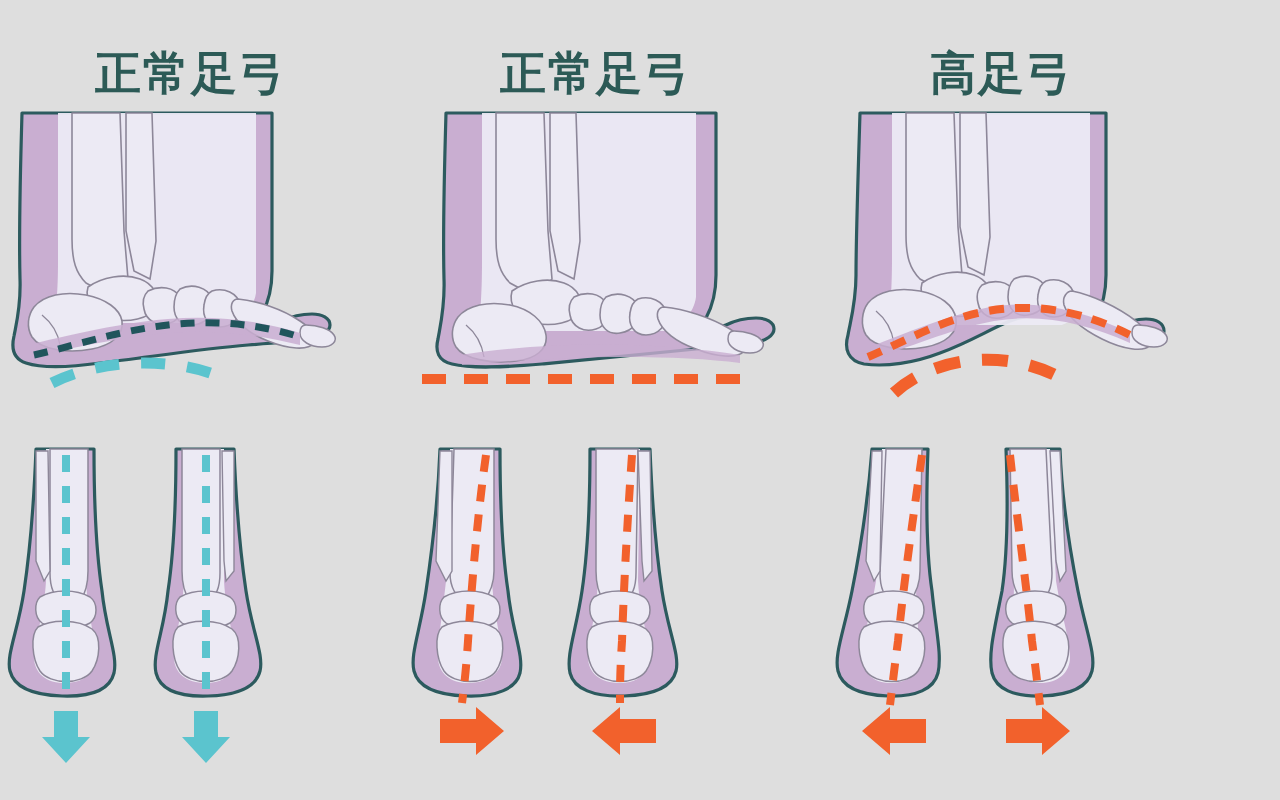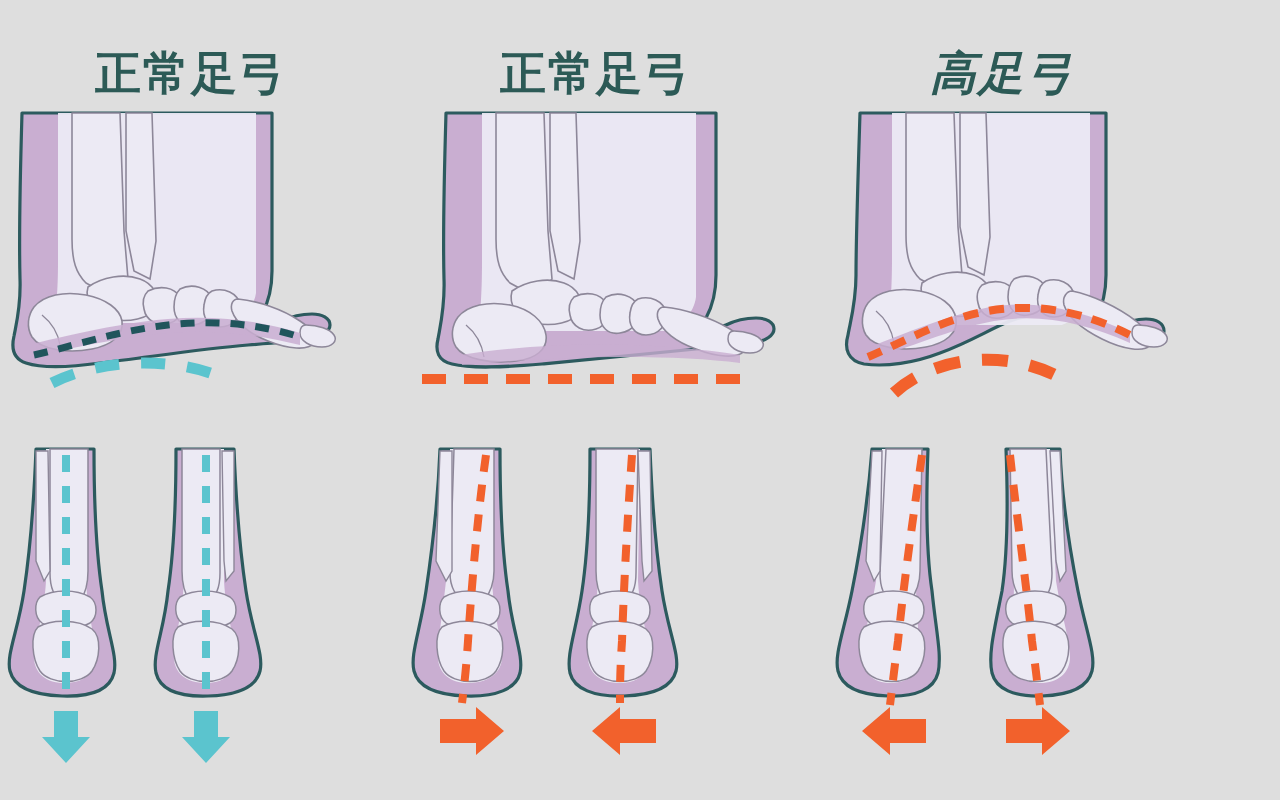--- a/index.html
+++ b/index.html
@@ -35,21 +35,21 @@
     top: 34px;
     font-size: 46px;
     font-weight: 700;
     letter-spacing: 2px;
     color: #2c5a56;
     white-space: nowrap;
     line-height: 1;
   }
   .title-normal { left: 95px; }
   .title-flat   { left: 90px; }
-  .title-high   { left: 100px; font-style: italic; }
+  .title-high   { left: 100px; }
 
   .side-view {
     position: absolute;
     top: 95px;
     left: 0;
     width: 426px;
     height: 300px;
   }
   .rear-view {
     position: absolute;

